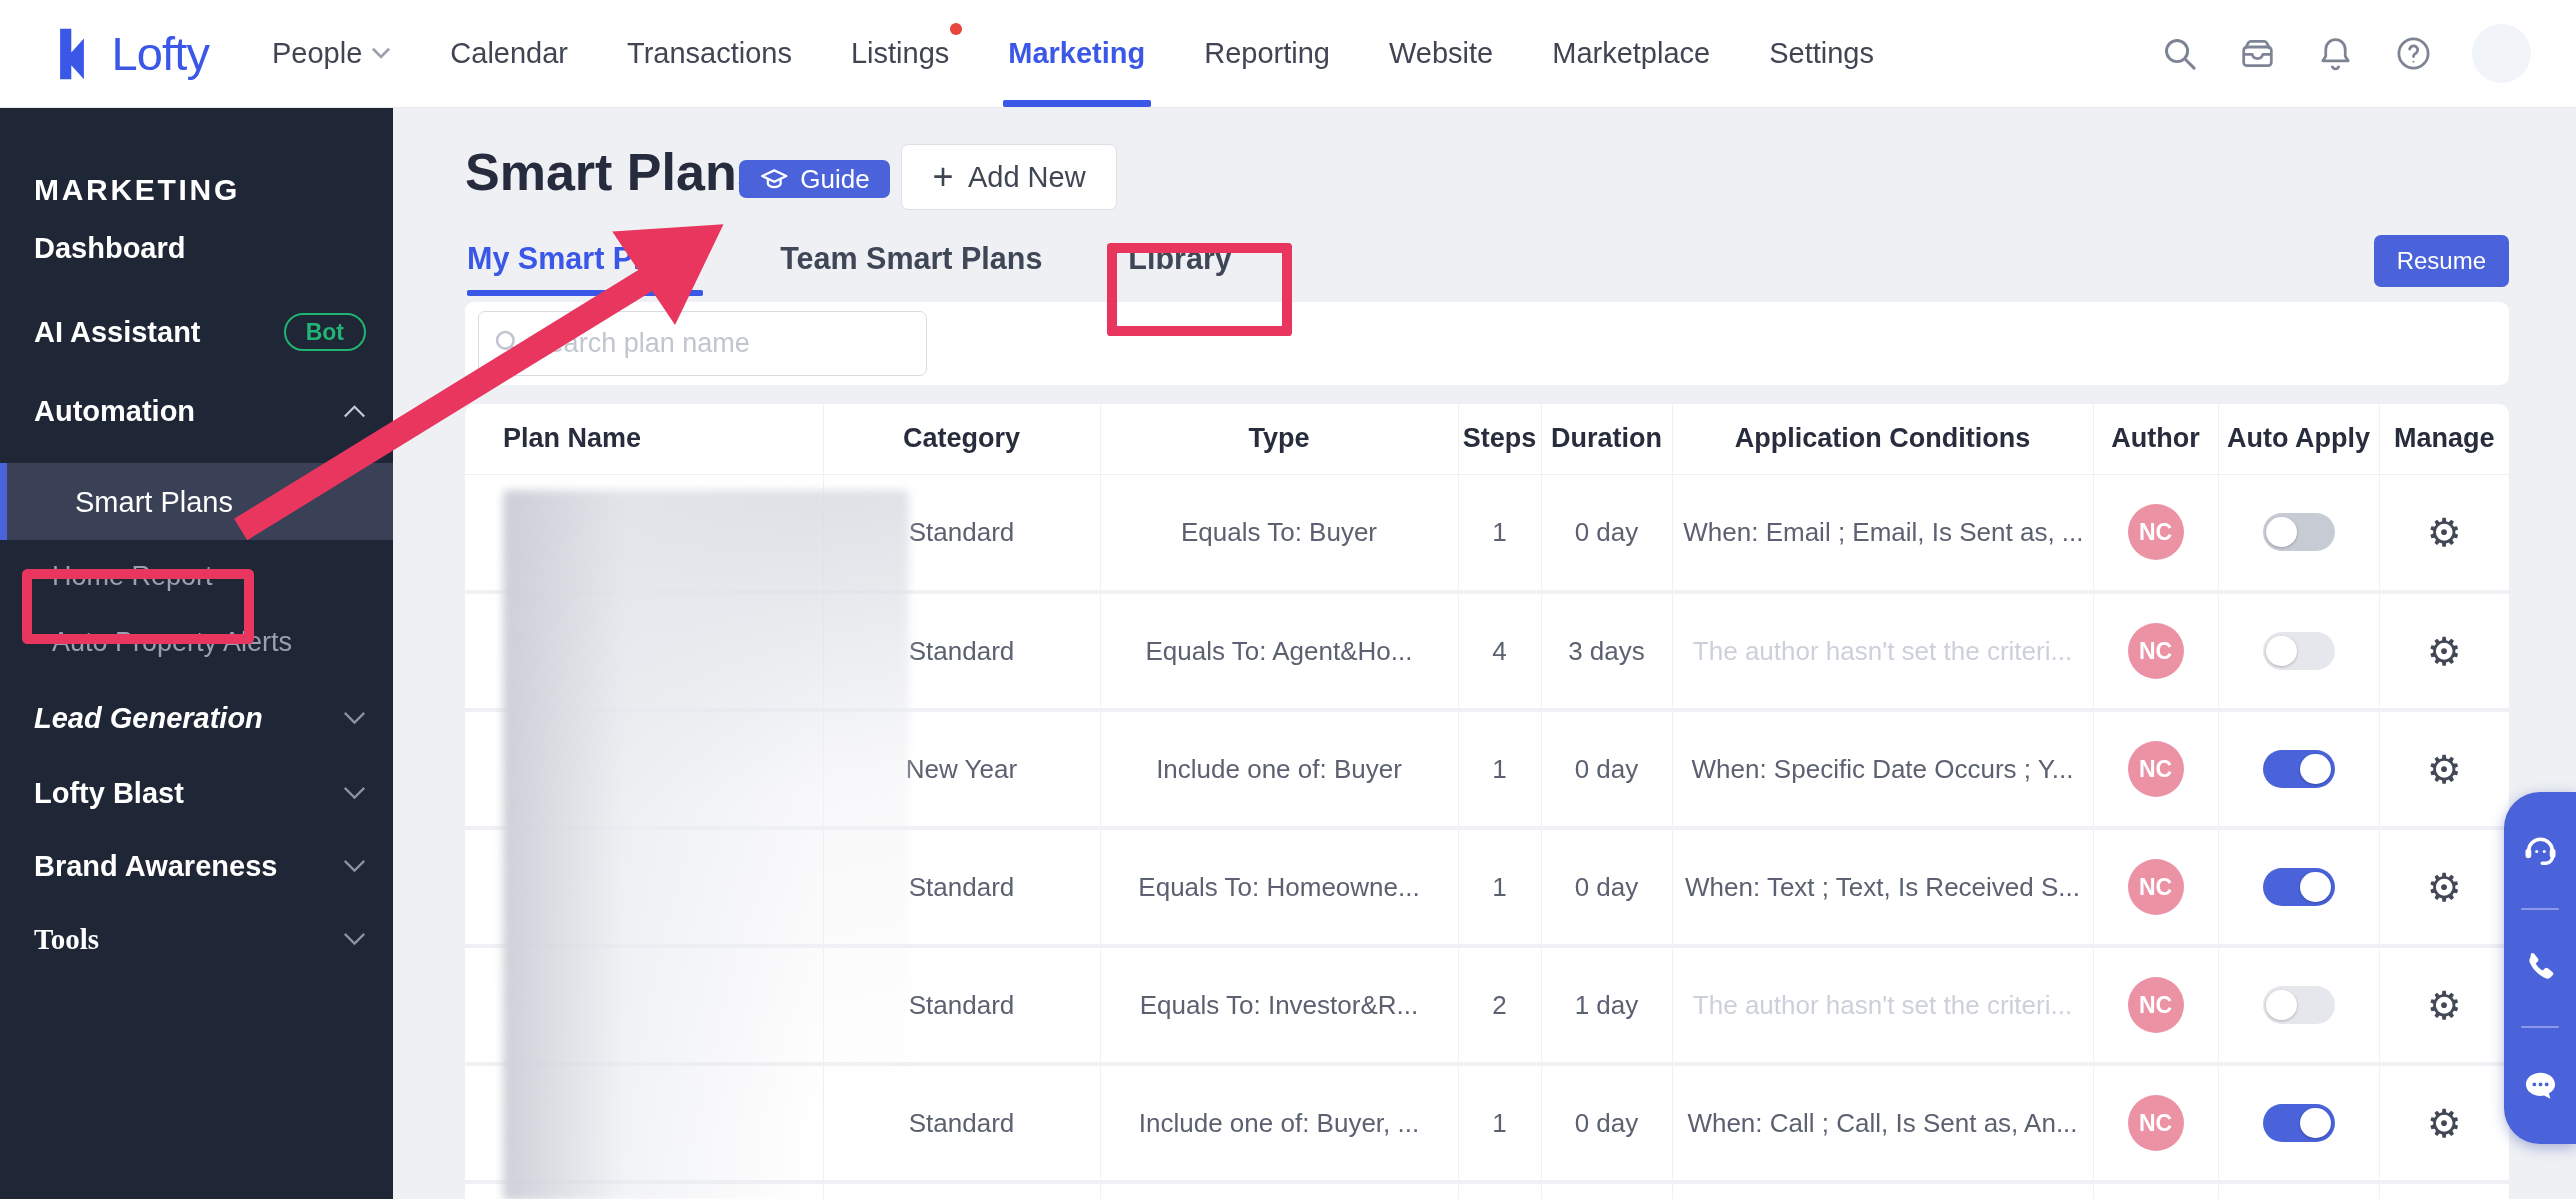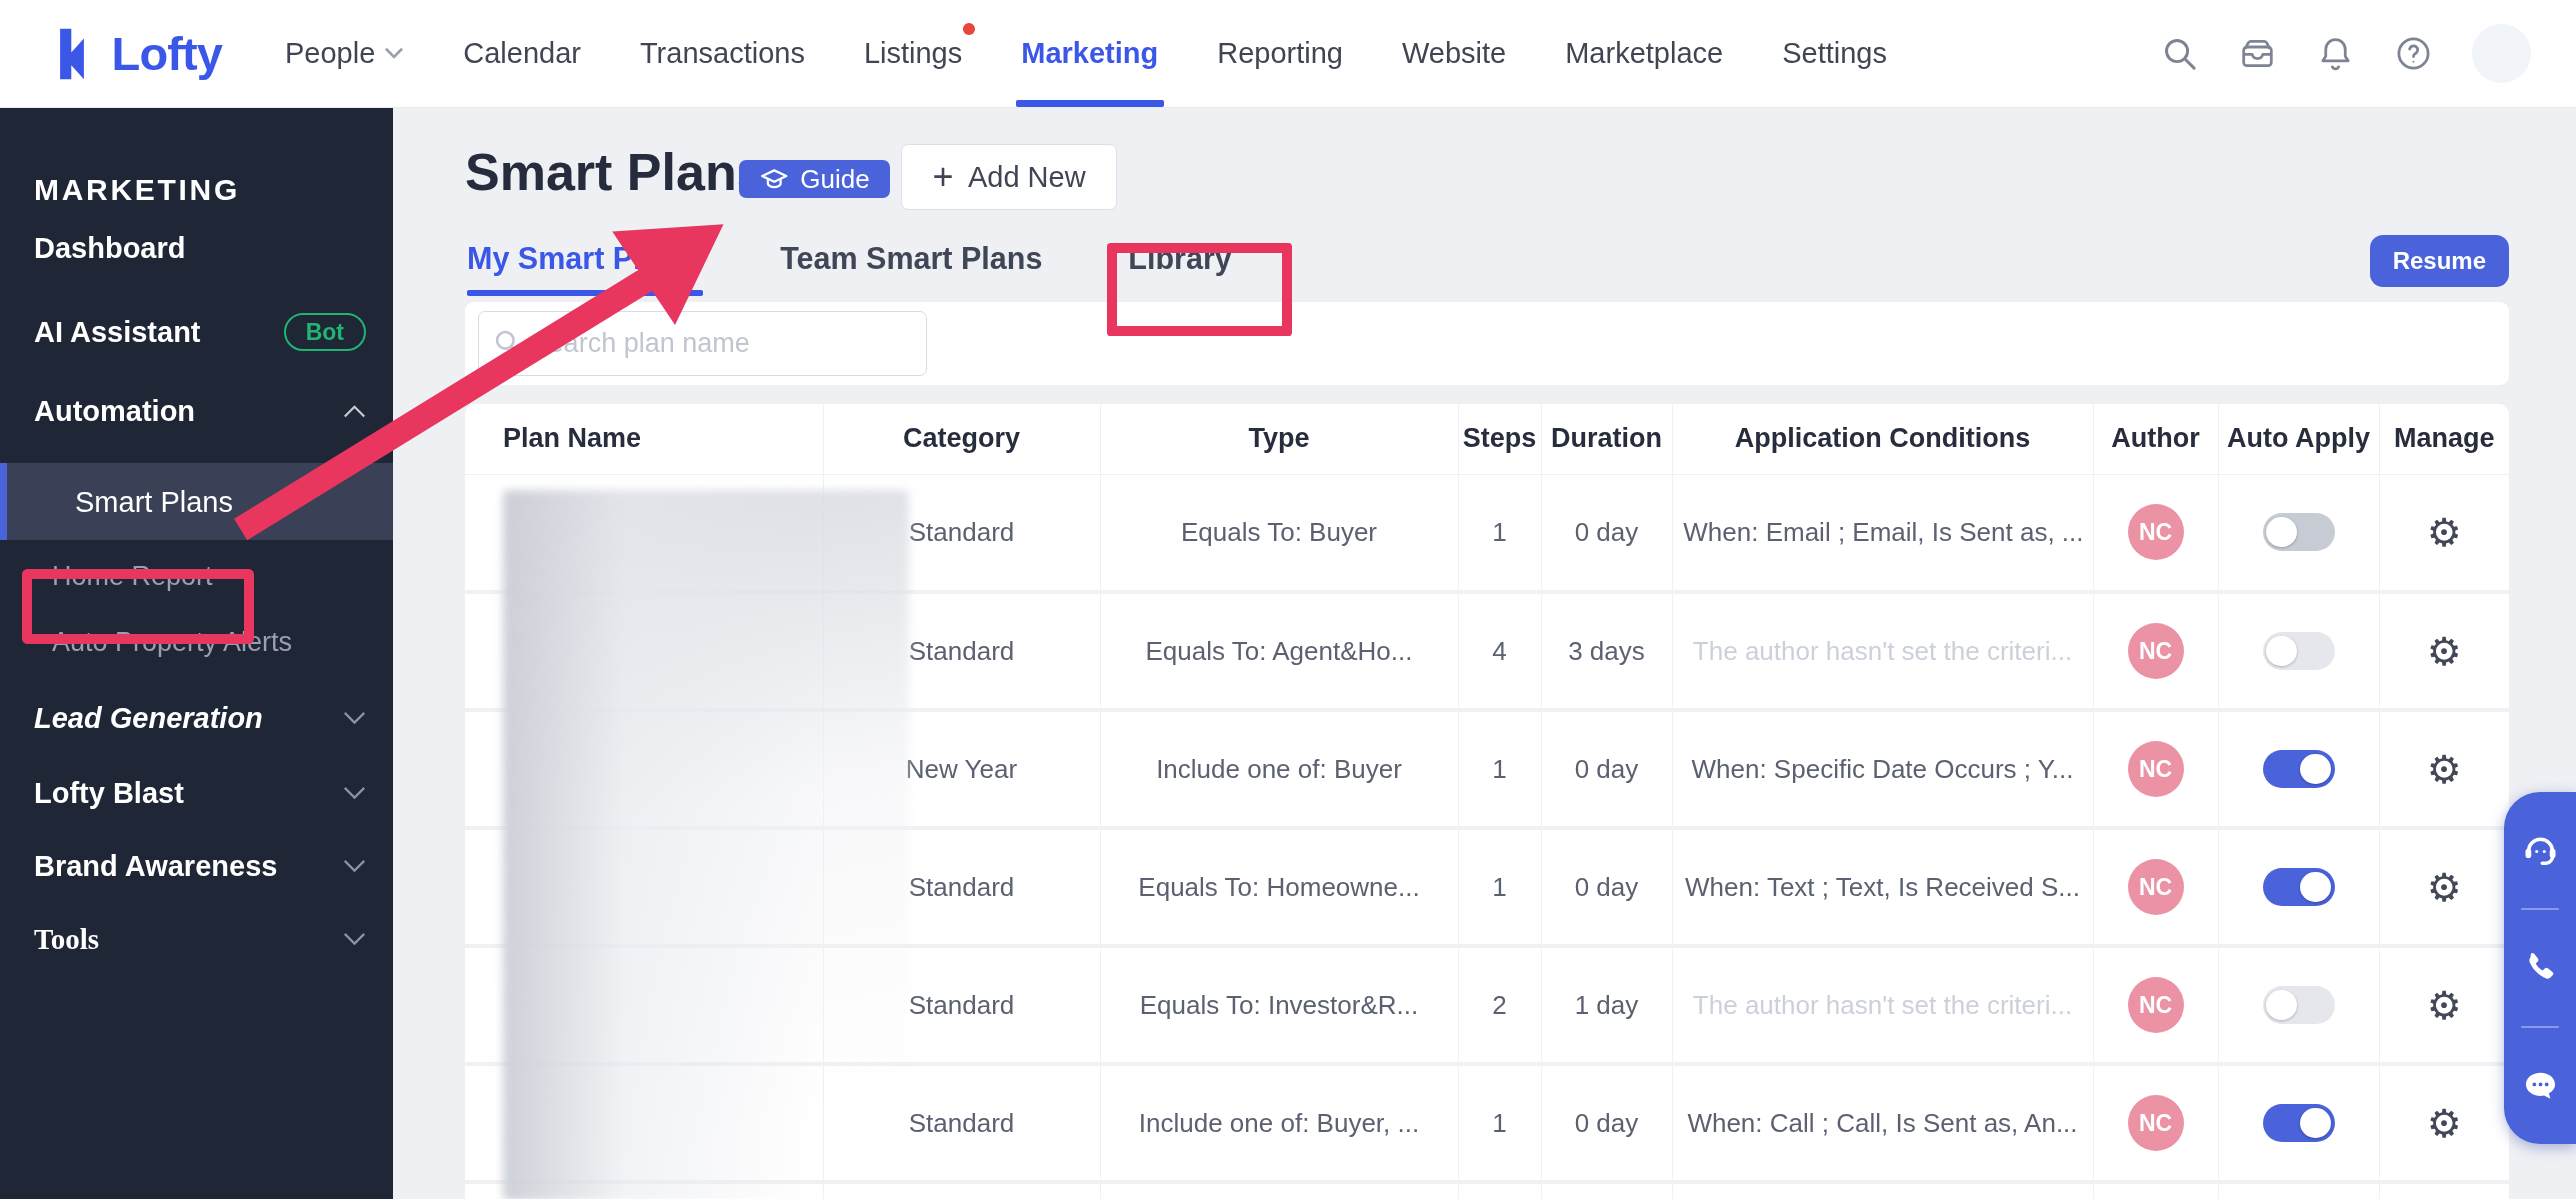--- a/index.html
+++ b/index.html
@@ -5,21 +5,21 @@
   * { margin:0; padding:0; box-sizing:border-box; }
   html,body { width:2576px; height:1199px; }
   body { font-family:"Liberation Sans", sans-serif; background:#eef0f4; }
   .screen { position:relative; width:2576px; height:1199px; overflow:hidden; background:#eef0f4; }
 
   
   .topnav { position:absolute; top:0; left:0; right:0; height:108px; background:#fff;
             border-bottom:1.8px solid #e9ebef; display:flex; align-items:center; z-index:30; }
   .brand { display:flex; align-items:center; gap:12.6px; margin-left:52px; margin-right:63px; }
   .brand svg { width:47px; height:56px; }
-  .brand-text { font-size:47px; font-weight:bold; color:#3b57e8; letter-spacing:-0.9px; }
+  .brand-text { font-size:47px; font-weight:normal; color:#3b57e8; letter-spacing:-0.9px; }
   .nav-items { display:flex; align-items:center; gap:59px; height:100%; }
   .nav-item { position:relative; font-size:29px; color:#3f4553; height:100%; display:flex;
               align-items:center; cursor:pointer; }
   .nav-item.active { color:#3b57e8; font-weight:bold; }
   .nav-item.active::after { content:""; position:absolute; left:-5.4px; right:-5.4px; bottom:0;
               height:7.2px; background:#3b57e8; border-radius:1.8px; }
   .nav-item .chev { margin-left:9px; }
   .nav-item .dot { position:absolute; top:23px; right:-12.6px; width:11.7px; height:11.7px;
               border-radius:50%; background:#e8453c; }
   .nav-right { margin-left:auto; margin-right:45px; display:flex; align-items:center; gap:39px; }
@@ -53,21 +53,21 @@
                 align-items:center; gap:14.4px; background:#fff; border:1.8px solid #dcdfe6;
                 border-radius:7.2px; padding:0 30.5px; font-size:29px; color:#3f4553; cursor:pointer; }
   .addnew-plus { font-size:36px; font-weight:400; color:#3f4553; line-height:1; }
 
   .tabs { position:absolute; left:74px; top:133px; display:flex; gap:86px; }
   .tab { position:relative; font-size:30.5px; font-weight:bold; color:#3f4656; cursor:pointer; padding-bottom:20px; }
   .tab.active { color:#3b57e8; }
   .tab.active::after { content:""; position:absolute; left:0; right:-9px; bottom:0; height:6.3px;
                        background:#3b57e8; border-radius:1.8px; }
   .resume-btn { position:absolute; right:67px; top:127px; height:52px; background:#4a62da; color:#fff;
-                font-size:24px; font-weight:bold; border:none; border-radius:13px; padding:0 23px; cursor:pointer; }
+                font-size:24px; font-weight:normal; border:none; border-radius:7px; padding:0 23px; cursor:pointer; }
 
   .search-panel { position:absolute; left:72px; right:67px; top:194px; height:83px; background:#fff;
                   border-radius:9px; }
   .search-box { position:absolute; left:12.6px; top:9px; width:449px; height:65px; }
   .search-box input { width:100%; height:100%; border:1.8px solid #d8dbe2; border-radius:7.2px;
                   padding-left:52px; font-size:27px; color:#555b6a; background:#fff; outline:none;
                   font-family:"Liberation Sans", sans-serif; }
   .search-box input::placeholder { color:#c0c5cf; }
   .search-box .search-ic { position:absolute; left:14.4px; top:16px; width:30.5px; height:30.5px; color:#c0c5cf; }
 

